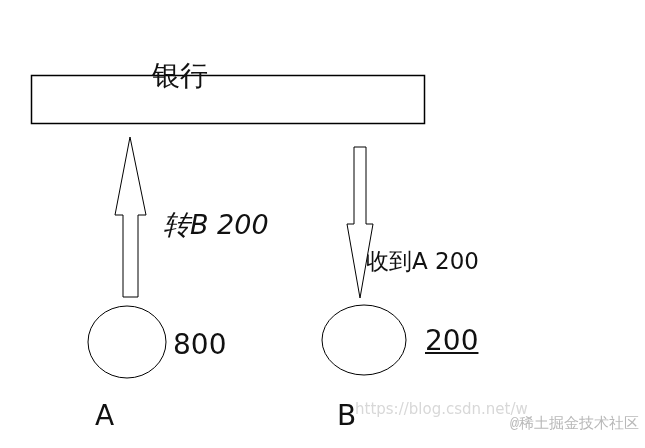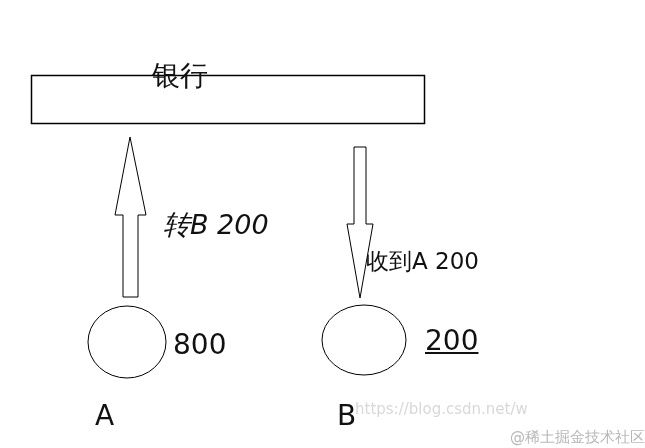--- a/index.html
+++ b/index.html
@@ -7,21 +7,21 @@
   svg.diagram { position:absolute; left:0; top:0; }
   .lbl { position:absolute; white-space:nowrap; line-height:1; }
   .title { left:152px; top:34px; font-size:28px;margin-top:28px; }
   .arrow-label-a { left:163px; top:211px; font-size:27px;font-style:italic; }
   .arrow-label-b { left:366px; top:211px; font-size:23px;margin-top:39px; }
   .bal-a { left:173px; top:331px; font-size:28px; }
   .bal-b { left:425px; top:327px; font-size:28px;text-decoration:underline; }
   .name-a { left:95px; top:402px; font-size:28px; }
   .name-b { left:337px; top:402px; font-size:28px; }
   .wm1 { left:355px; top:402px; font-size:15px; color:#d8d8d8; }
-  .wm2 { left:510px; top:430px; font-size:15px; color:#b8b8b8; }
+  .wm2 { left:510px; top:417px; font-size:15px; color:#b8b8b8;font-family:Liberation Mono, monospace; }
 </style>
 </head>
 <body>
 
 <svg class="diagram" width="645" height="448">
   <rect x="31.5" y="75.5" width="393" height="48" fill="none" stroke="#000" stroke-width="1.5"></rect>
   <polygon points="130,137 146,215 138,215 138,297 123,297 123,215 115,215" fill="none" stroke="#000" stroke-width="1"></polygon>
   <polygon points="354,147 366,147 366,224 373,224 360,298 347,224 354,224" fill="none" stroke="#000" stroke-width="1"></polygon>
   <ellipse cx="127" cy="342" rx="39" ry="36" fill="none" stroke="#000" stroke-width="1"></ellipse>
   <ellipse cx="364" cy="340" rx="42" ry="35" fill="none" stroke="#000" stroke-width="1"></ellipse>

